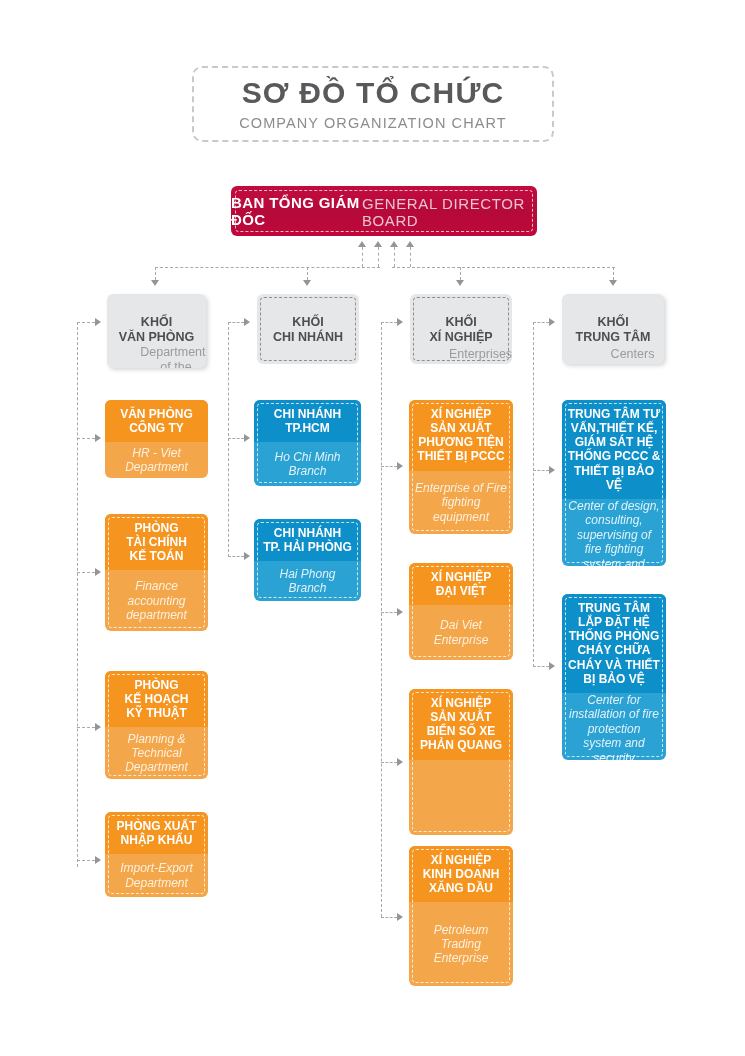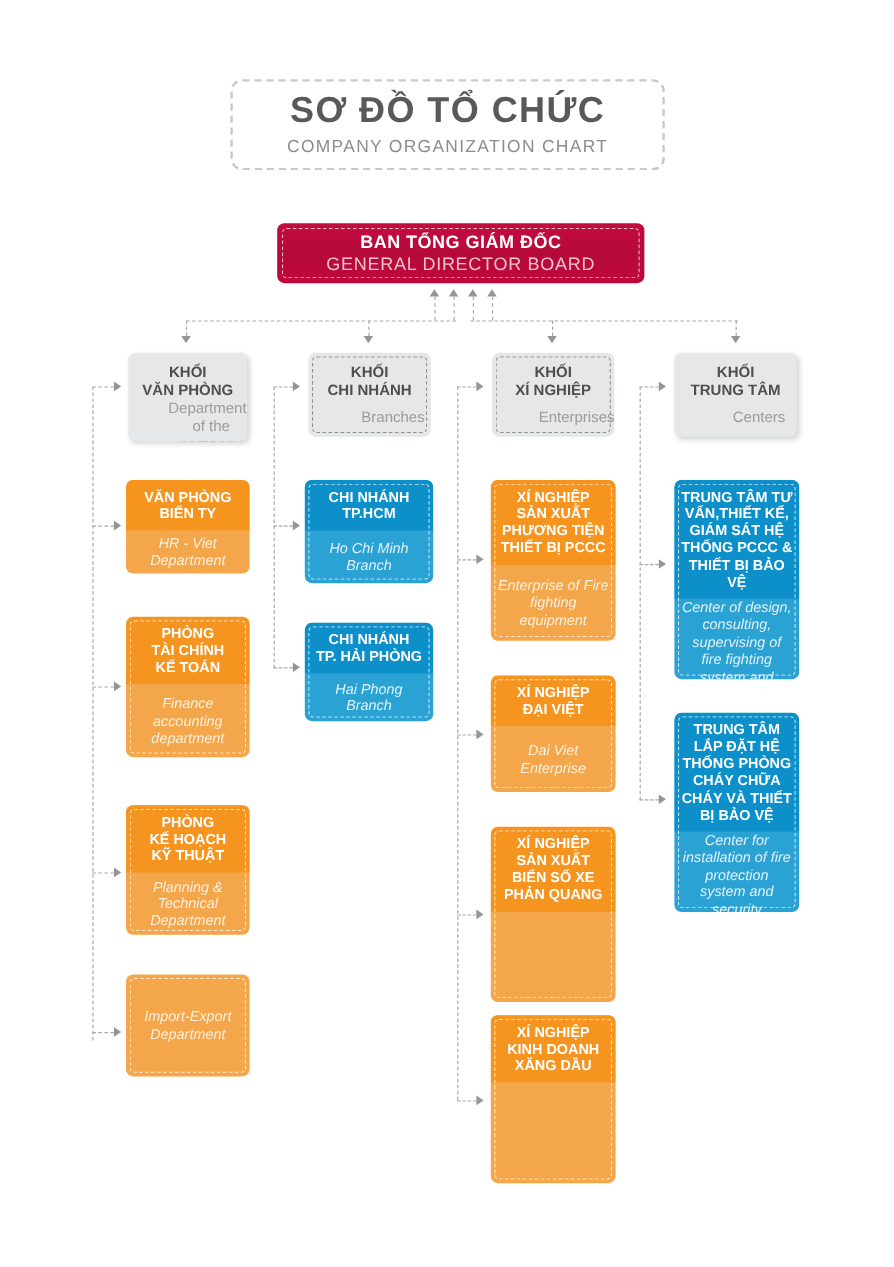--- a/index.html
+++ b/index.html
@@ -28,21 +28,21 @@
     font-size: 14.5px; color: #8c8c8e; letter-spacing: 1.1px;
     margin-top: 7px;
   }
 
   
   .board {
     position: absolute; left: 231px; top: 186px;
     width: 306px; height: 50px;
     background: linear-gradient(180deg,#c30b40 0%,#b50a39 52%,#c0073c 100%);
     border-radius: 6px;
-    display: flex; flex-direction: column;
+    display: flex; flex-direction: row;
     align-items: center; justify-content: center;
   }
   .board::after {
     content: ""; position: absolute; left: 4px; top: 4px; right: 4px; bottom: 4px;
     border: 1.5px dashed rgba(255,255,255,.72); border-radius: 4px;
     pointer-events: none;
   }
   .board-vi { font-size: 15px; font-weight: bold; color: #fff; letter-spacing: .4px; }
   .board-en { font-size: 15px; color: #ecc3cf; letter-spacing: .6px; margin-top: 1px; }
 
@@ -63,21 +63,21 @@
     display: flex; align-items: center; justify-content: center; flex: 1 1 auto;
   }
   .node.dashed::after {
     content: ""; position: absolute; left: 3px; top: 3px; right: 3px; bottom: 3px;
     border: 1.3px dashed rgba(255,255,255,.75); border-radius: 4px;
     pointer-events: none;
   }
 
   
   .node.gray { background: #e6e7e8; }
-  .node.gray .vi { color: #4d4e50; font-size: 12.5px; padding-top: 9px; }
+  .node.gray .vi { color: #4d4e50; font-size: 12.5px; padding-top: 21px; }
   .node.gray .en { color: #9a9b9d; font-size: 12.5px; font-style: normal; padding-left: 44px; }
   .node.gray.dashed::after { border-color: #8e8f91; }
   .node.gray.shadowed { box-shadow: 2px 2px 4px rgba(0,0,0,.16); }
 
   
   .node.orange { background: #f3a64a; }
   .node.orange .vi { background: #f5941e; color: #ffffff; font-size: 12px; padding: 7px 4px; }
   .node.orange .en { color: #fdf0df; font-size: 12px; }
 
   
@@ -184,21 +184,20 @@
     <div class="en">Departments of the company</div>
   </div>
 
   <div class="node gray dashed" style="left:257px;top:294px;width:102px;height:70px;">
     <div class="vi">
       <div>
         <div>KHỐI</div>
         <div>CHI NHÁNH</div>
       </div>
     </div>
-    <div class="en">Branches</div>
   </div>
 
   <div class="node gray dashed" style="left:410px;top:294px;width:102px;height:70px;">
     <div class="vi">
       <div>
         <div>KHỐI</div>
         <div>XÍ NGHIỆP</div>
       </div>
     </div>
     <div class="en">Enterprises</div>
@@ -211,21 +210,21 @@
         <div>TRUNG TÂM</div>
       </div>
     </div>
     <div class="en">Centers</div>
   </div>
 
   <div class="node orange" style="left:105px;top:400px;width:103px;height:78px;">
     <div class="vi">
       <div>
         <div>VĂN PHÒNG</div>
-        <div>BIỂN TY</div>
+        <div>CÔNG TY</div>
       </div>
     </div>
     <div class="en">HR - Viet Department</div>
   </div>
 
   <div class="node orange dashed" style="left:105px;top:514px;width:103px;height:117px;">
     <div class="vi">
       <div>
         <div>PHÒNG</div>
         <div>TÀI CHÍNH</div>
@@ -240,20 +239,26 @@
       <div>
         <div>PHÒNG</div>
         <div>KẾ HOẠCH</div>
         <div>KỸ THUẬT</div>
       </div>
     </div>
     <div class="en">Planning &amp; Technical Department</div>
   </div>
 
   <div class="node orange dashed" style="left:105px;top:812px;width:103px;height:85px;">
+    <div class="vi">
+      <div>
+        <div>PHÒNG XUẤT</div>
+        <div>NHẬP KHẨU</div>
+      </div>
+    </div>
     <div class="en">Import-Export Department</div>
   </div>
 
   <div class="node blue dashed" style="left:254px;top:400px;width:107px;height:86px;">
     <div class="vi">
       <div>
         <div>CHI NHÁNH</div>
         <div>TP.HCM</div>
       </div>
     </div>
@@ -304,20 +309,21 @@
   </div>
 
   <div class="node orange dashed" style="left:409px;top:846px;width:104px;height:140px;">
     <div class="vi">
       <div>
         <div>XÍ NGHIỆP</div>
         <div>KINH DOANH</div>
         <div>XĂNG DẦU</div>
       </div>
     </div>
+    <div class="en">Petroleum Trading Enterprise</div>
   </div>
 
   <div class="node blue dashed" style="left:562px;top:400px;width:104px;height:166px;">
     <div class="vi">
       <div>
         <div>TRUNG TÂM TƯ</div>
         <div>VẤN,THIẾT KẾ,</div>
         <div>GIÁM SÁT HỆ</div>
         <div>THỐNG PCCC &amp;</div>
         <div>THIẾT BỊ BẢO VỆ</div>

